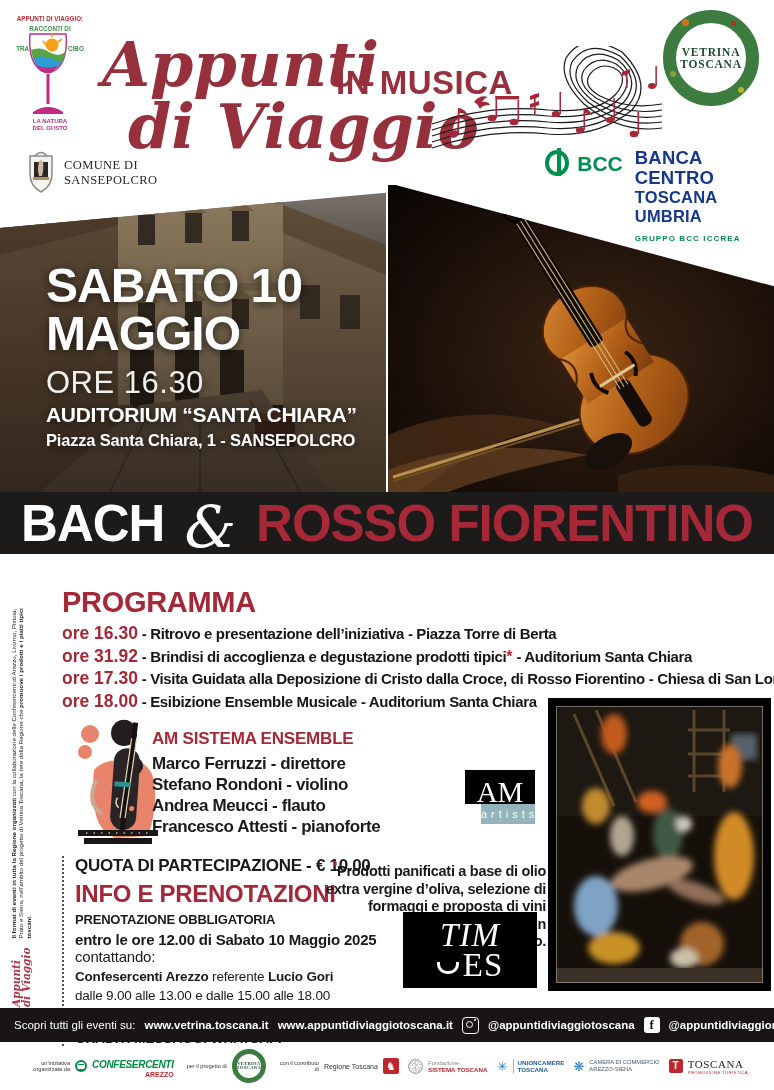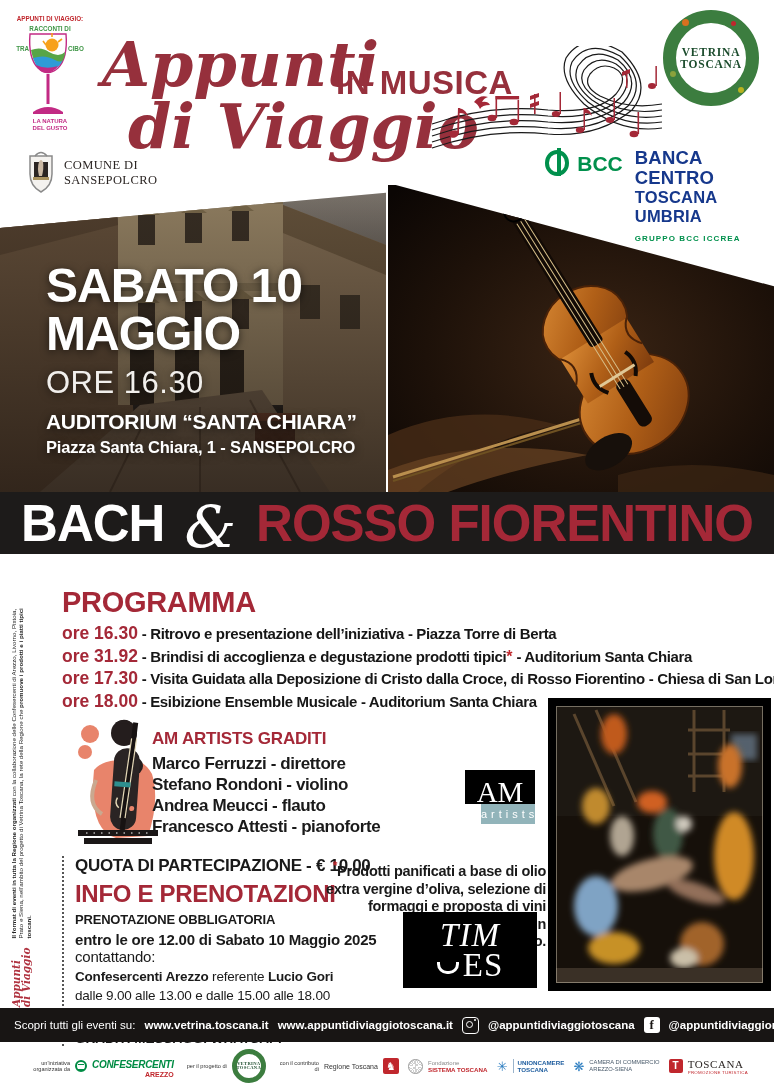--- a/index.html
+++ b/index.html
@@ -41,21 +41,21 @@
 
   
   .photo{top:185px;width:386px;height:307px;overflow:hidden;}
   .photo-left{left:0;clip-path:polygon(0 14%,100% 2.5%,100% 100%,0 100%);}
   .photo-right{left:388px;clip-path:polygon(0 0,2% 0,100% 33%,100% 100%,0 100%);}
   .photo svg{display:block;}
 
   .hero-text{left:46px;top:262px;z-index:4;color:#fff;text-shadow:0 2px 8px rgba(0,0,0,.6);}
   .hero-date{font-size:48px;font-weight:800;line-height:48px;letter-spacing:-1px;}
   .hero-time{font-size:31px;font-weight:400;color:#f1efec;margin-top:7px;letter-spacing:.5px;}
-  .hero-venue{font-size:21px;font-weight:800;margin-top:9px;letter-spacing:-.3px;}
+  .hero-venue{font-size:21px;font-weight:800;margin-top:2px;letter-spacing:-.3px;}
   .hero-addr{font-size:16.5px;font-weight:bold;margin-top:4px;letter-spacing:-.2px;}
 
   
   .banner{left:0;top:492px;width:774px;height:62px;background:#1d1b1a;display:flex;align-items:center;justify-content:center;gap:20px;}
   .banner .bach{font-size:51px;font-weight:800;color:#fff;letter-spacing:-1px;}
   .banner .amp{font-family:"DejaVu Serif",serif;font-style:italic;font-size:58px;color:#fff;margin-top:8px;}
   .banner .rosso{font-size:51px;font-weight:800;color:#a42837;letter-spacing:-1px;}
 
   
   .prog-head{left:62px;top:586px;font-size:29px;font-weight:800;color:#a42837;letter-spacing:-.3px;}
@@ -383,21 +383,21 @@
         <path d="M46,80 q-3,6 2,10" stroke="#e5d9b8" stroke-width="1.5" fill="none"></path>
         <circle cx="61" cy="90" r="2.5" fill="#e8846b"></circle>
       </g>
       <path d="M24,62 q-10,24 6,34" fill="none" stroke="#caa88f" stroke-width="4"></path>
       <rect x="6" y="112" width="80" height="6" fill="#1b1717"></rect>
       <rect x="12" y="120" width="68" height="6" fill="#1b1717"></rect>
       <line x1="14" y1="115" x2="80" y2="115" stroke="#fff" stroke-width="1" stroke-dasharray="1.5 6"></line>
     </svg>
   </div>
   <div class="abs ens-block">
-    <div class="ens-head">AM ARTISTS GRADITI</div>
+    <div class="ens-head">AM SISTEMA ENSEMBLE</div>
     <span class="ens-member">Marco Ferruzzi - direttore</span>
     <span class="ens-member">Stefano Rondoni - violino</span>
     <span class="ens-member">Andrea Meucci - flauto</span>
     <span class="ens-member">Francesco Attesti - pianoforte</span>
   </div>
   <div class="abs am-logo">
     <div class="am-top">AM</div>
     <div class="am-bottom">artists</div>
   </div>
 

